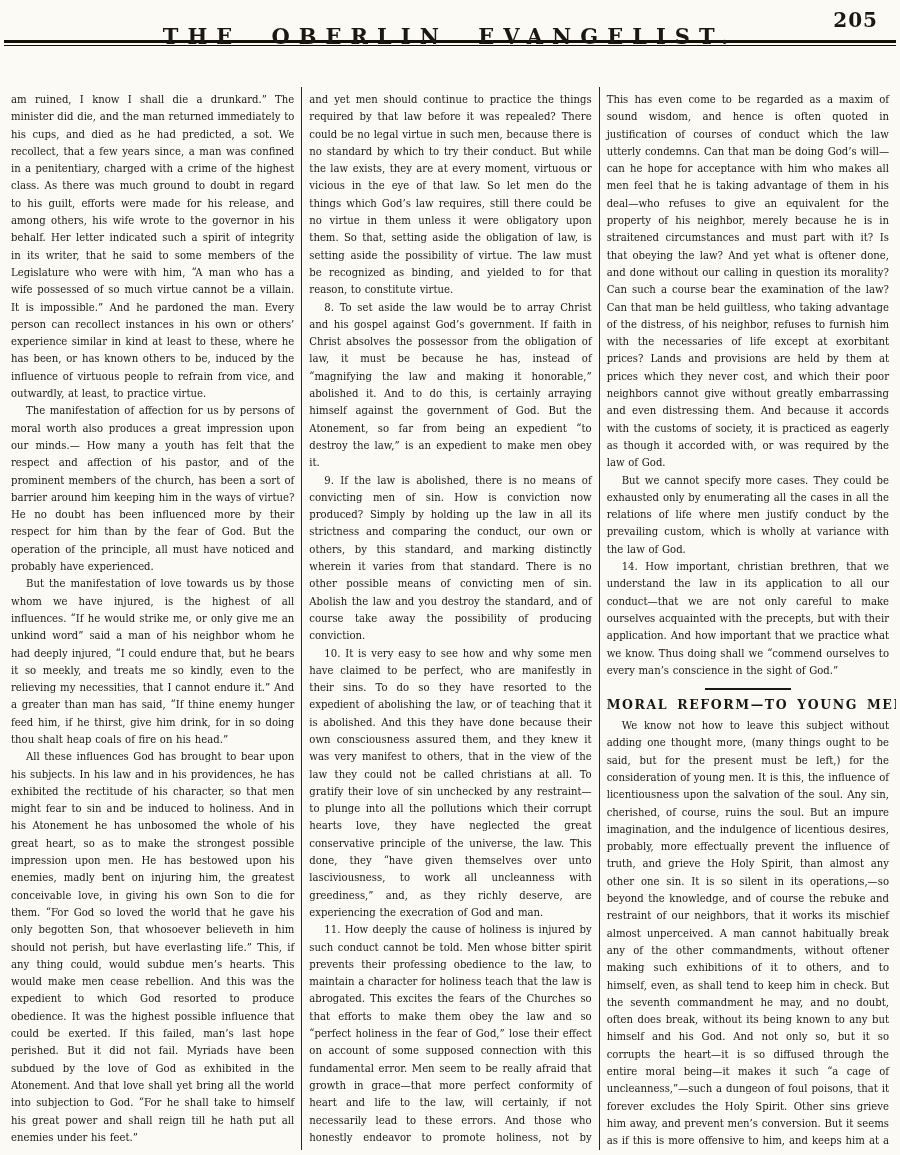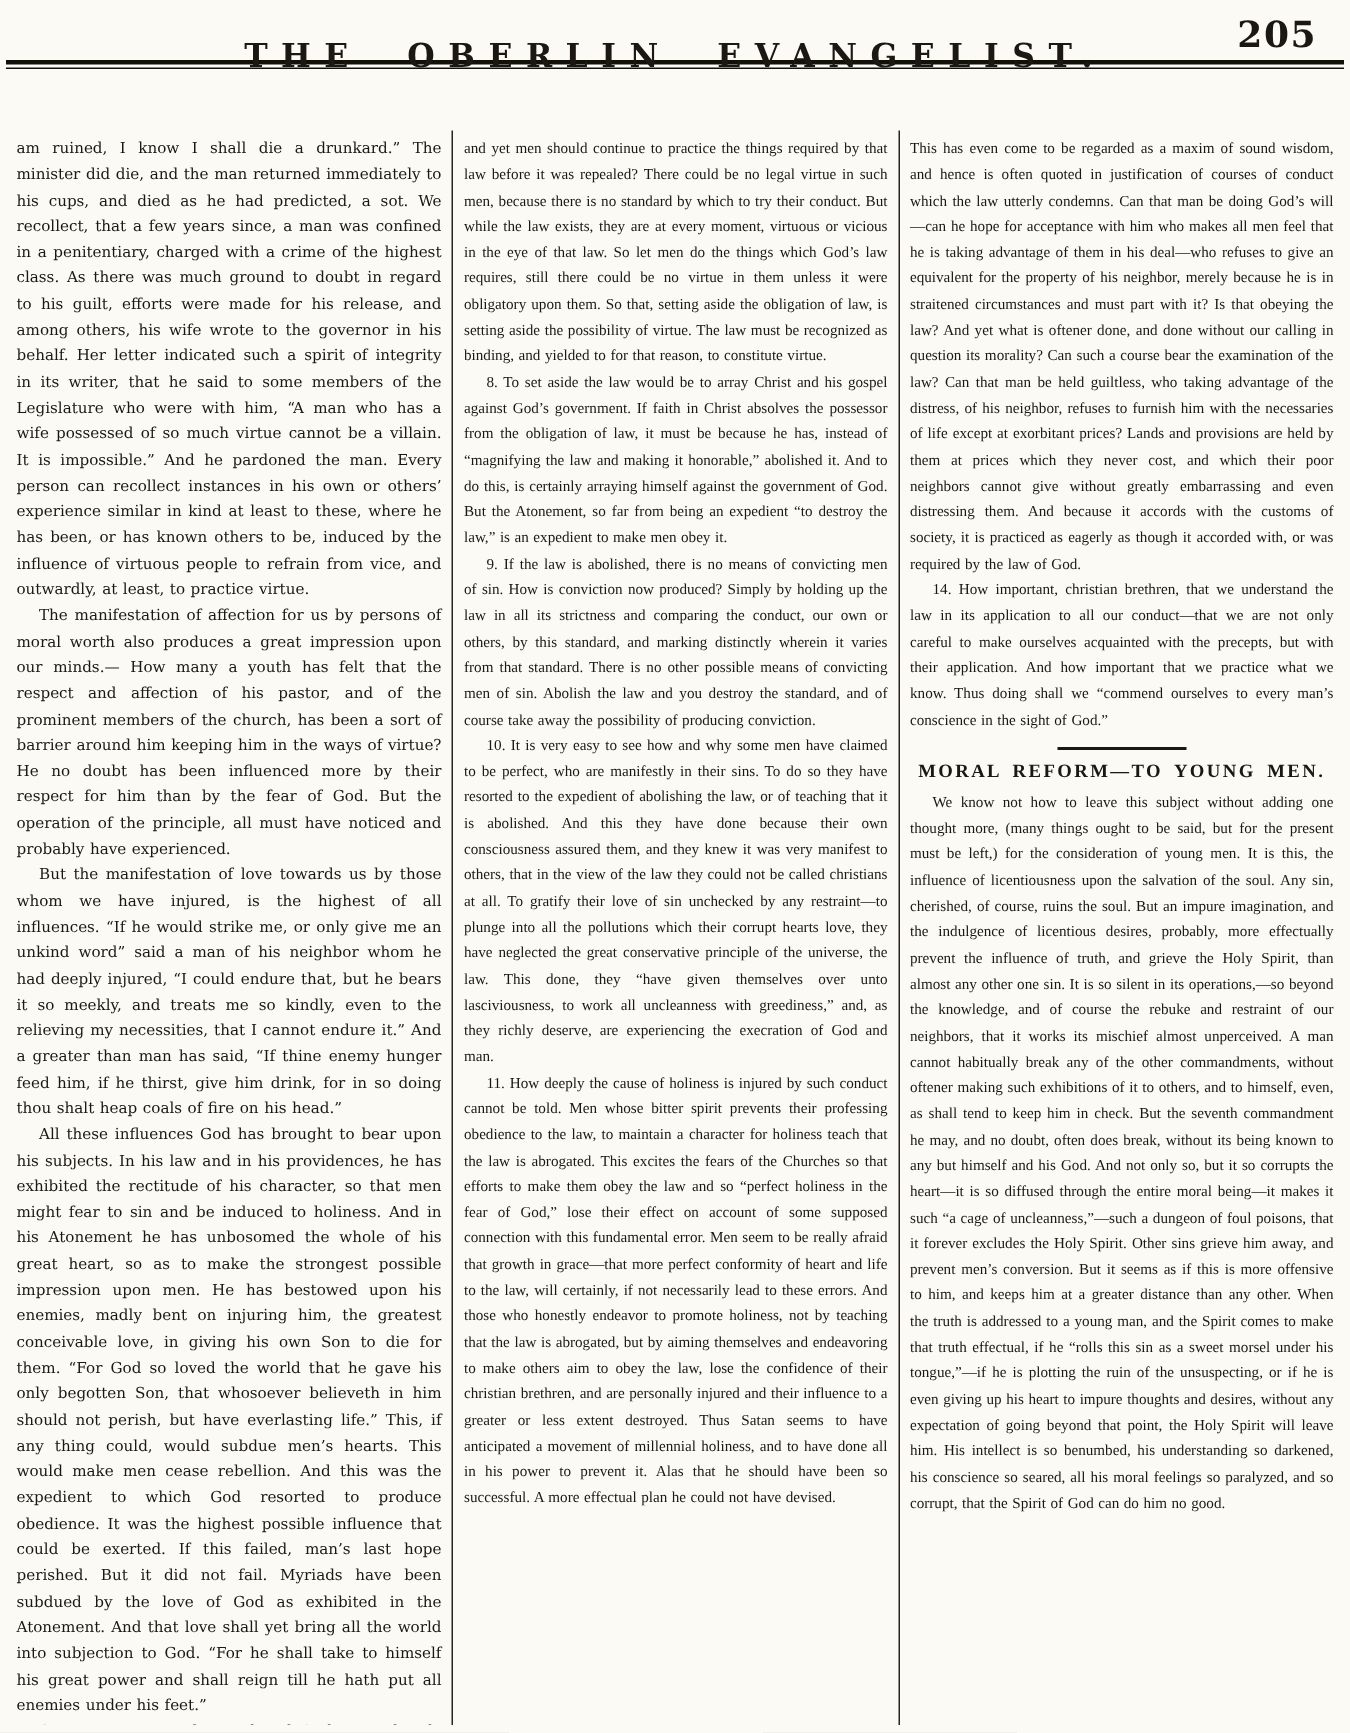--- a/index.html
+++ b/index.html
@@ -30,21 +30,21 @@
     font-weight: bold;
     letter-spacing: 9px;
     word-spacing: 14px;
     transform: scaleY(1.05);
     white-space: nowrap;
   }
   .masthead-page-number {
     position: absolute;
     right: 22px;
     top: 8px;
-    font-size: 24px;
+    font-size: 20px;
     font-weight: bold;
     letter-spacing: 1px;
   }
   .double-rule {
     margin: 2px 4px 0 4px;
     border-top: 3px solid #131008;
     height: 2px;
     border-bottom: 1px solid #131008;
   }
   .columns {
@@ -55,21 +55,20 @@
   }
   .column {
     width: 33.333%;
     box-sizing: border-box;
     padding: 4px 7px 0 7px;
     overflow: hidden;
     margin-top: 41px;
   }
   .column + .column {
     border-left: 1px solid #2a251c;
-    font-family: Liberation Serif, serif;
   }
   .column p {
     margin: 0;
     font-size: 10.1px;
     line-height: 17.3px;
     text-align: justify;
     text-justify: inter-word;
     word-spacing: 0.5px;
   }
   .column p.indent {
@@ -116,20 +115,21 @@
       <p>and yet men should continue to practice the things required by that law before it was repealed? There could be no legal virtue in such men, because there is no standard by which to try their conduct. But while the law exists, they are at every moment, virtuous or vicious in the eye of that law. So let men do the things which God’s law requires, still there could be no virtue in them unless it were obligatory upon them. So that, setting aside the obligation of law, is setting aside the possibility of virtue. The law must be recognized as binding, and yielded to for that reason, to constitute virtue.</p>
       <p class="indent">8. To set aside the law would be to array Christ and his gospel against God’s government. If faith in Christ absolves the possessor from the obligation of law, it must be because he has, instead of “magnifying the law and making it honorable,” abolished it. And to do this, is certainly arraying himself against the government of God. But the Atonement, so far from being an expedient “to destroy the law,” is an expedient to make men obey it.</p>
       <p class="indent">9. If the law is abolished, there is no means of convicting men of sin. How is conviction now produced? Simply by holding up the law in all its strictness and comparing the conduct, our own or others, by this standard, and marking distinctly wherein it varies from that standard. There is no other possible means of convicting men of sin. Abolish the law and you destroy the standard, and of course take away the possibility of producing conviction.</p>
       <p class="indent">10. It is very easy to see how and why some men have claimed to be perfect, who are manifestly in their sins. To do so they have resorted to the expedient of abolishing the law, or of teaching that it is abolished. And this they have done because their own consciousness assured them, and they knew it was very manifest to others, that in the view of the law they could not be called christians at all. To gratify their love of sin unchecked by any restraint—to plunge into all the pollutions which their corrupt hearts love, they have neglected the great conservative principle of the universe, the law. This done, they “have given themselves over unto lasciviousness, to work all uncleanness with greediness,” and, as they richly deserve, are experiencing the execration of God and man.</p>
       <p class="indent">11. How deeply the cause of holiness is injured by such conduct cannot be told. Men whose bitter spirit prevents their professing obedience to the law, to maintain a character for holiness teach that the law is abrogated. This excites the fears of the Churches so that efforts to make them obey the law and so “perfect holiness in the fear of God,” lose their effect on account of some supposed connection with this fundamental error. Men seem to be really afraid that growth in grace—that more perfect conformity of heart and life to the law, will certainly, if not necessarily lead to these errors. And those who honestly endeavor to promote holiness, not by teaching that the law is abrogated, but by aiming themselves and endeavoring to make others aim to obey the law, lose the confidence of their christian brethren, and are personally injured and their influence to a greater or less extent destroyed. Thus Satan seems to have anticipated a movement of millennial holiness, and to have done all in his power to prevent it. Alas that he should have been so successful. A more effectual plan he could not have devised.</p>
 
     </div>
 
     <div class="column">
       <p>This has even come to be regarded as a maxim of sound wisdom, and hence is often quoted in justification of courses of conduct which the law utterly condemns. Can that man be doing God’s will—can he hope for acceptance with him who makes all men feel that he is taking advantage of them in his deal—who refuses to give an equivalent for the property of his neighbor, merely because he is in straitened circumstances and must part with it? Is that obeying the law? And yet what is oftener done, and done without our calling in question its morality? Can such a course bear the examination of the law? Can that man be held guiltless, who taking advantage of the distress, of his neighbor, refuses to furnish him with the necessaries of life except at exorbitant prices? Lands and provisions are held by them at prices which they never cost, and which their poor neighbors cannot give without greatly embarrassing and even distressing them. And because it accords with the customs of society, it is practiced as eagerly as though it accorded with, or was required by the law of God.</p>
+      <p class="indent">But we cannot specify more cases. They could be exhausted only by enumerating all the cases in all the relations of life where men justify conduct by the prevailing custom, which is wholly at variance with the law of God.</p>
       <p class="indent">14. How important, christian brethren, that we understand the law in its application to all our conduct—that we are not only careful to make ourselves acquainted with the precepts, but with their application. And how important that we practice what we know. Thus doing shall we “commend ourselves to every man’s conscience in the sight of God.”</p>
 
       <div class="section-divider"></div>
       <h2 class="section-heading">MORAL REFORM—TO YOUNG MEN.</h2>
 
       <p class="indent">We know not how to leave this subject without adding one thought more, (many things ought to be said, but for the present must be left,) for the consideration of young men. It is this, the influence of licentiousness upon the salvation of the soul. Any sin, cherished, of course, ruins the soul. But an impure imagination, and the indulgence of licentious desires, probably, more effectually prevent the influence of truth, and grieve the Holy Spirit, than almost any other one sin. It is so silent in its operations,—so beyond the knowledge, and of course the rebuke and restraint of our neighbors, that it works its mischief almost unperceived. A man cannot habitually break any of the other commandments, without oftener making such exhibitions of it to others, and to himself, even, as shall tend to keep him in check. But the seventh commandment he may, and no doubt, often does break, without its being known to any but himself and his God. And not only so, but it so corrupts the heart—it is so diffused through the entire moral being—it makes it such “a cage of uncleanness,”—such a dungeon of foul poisons, that it forever excludes the Holy Spirit. Other sins grieve him away, and prevent men’s conversion. But it seems as if this is more offensive to him, and keeps him at a greater distance than any other. When the truth is addressed to a young man, and the Spirit comes to make that truth effectual, if he “rolls this sin as a sweet morsel under his tongue,”—if he is plotting the ruin of the unsuspecting, or if he is even giving up his heart to impure thoughts and desires, without any expectation of going beyond that point, the Holy Spirit will leave him. His intellect is so benumbed, his understanding so darkened, his conscience so seared, all his moral feelings so paralyzed, and so corrupt, that the Spirit of God can do him no good.</p>
 
     </div>
 
   </div>

